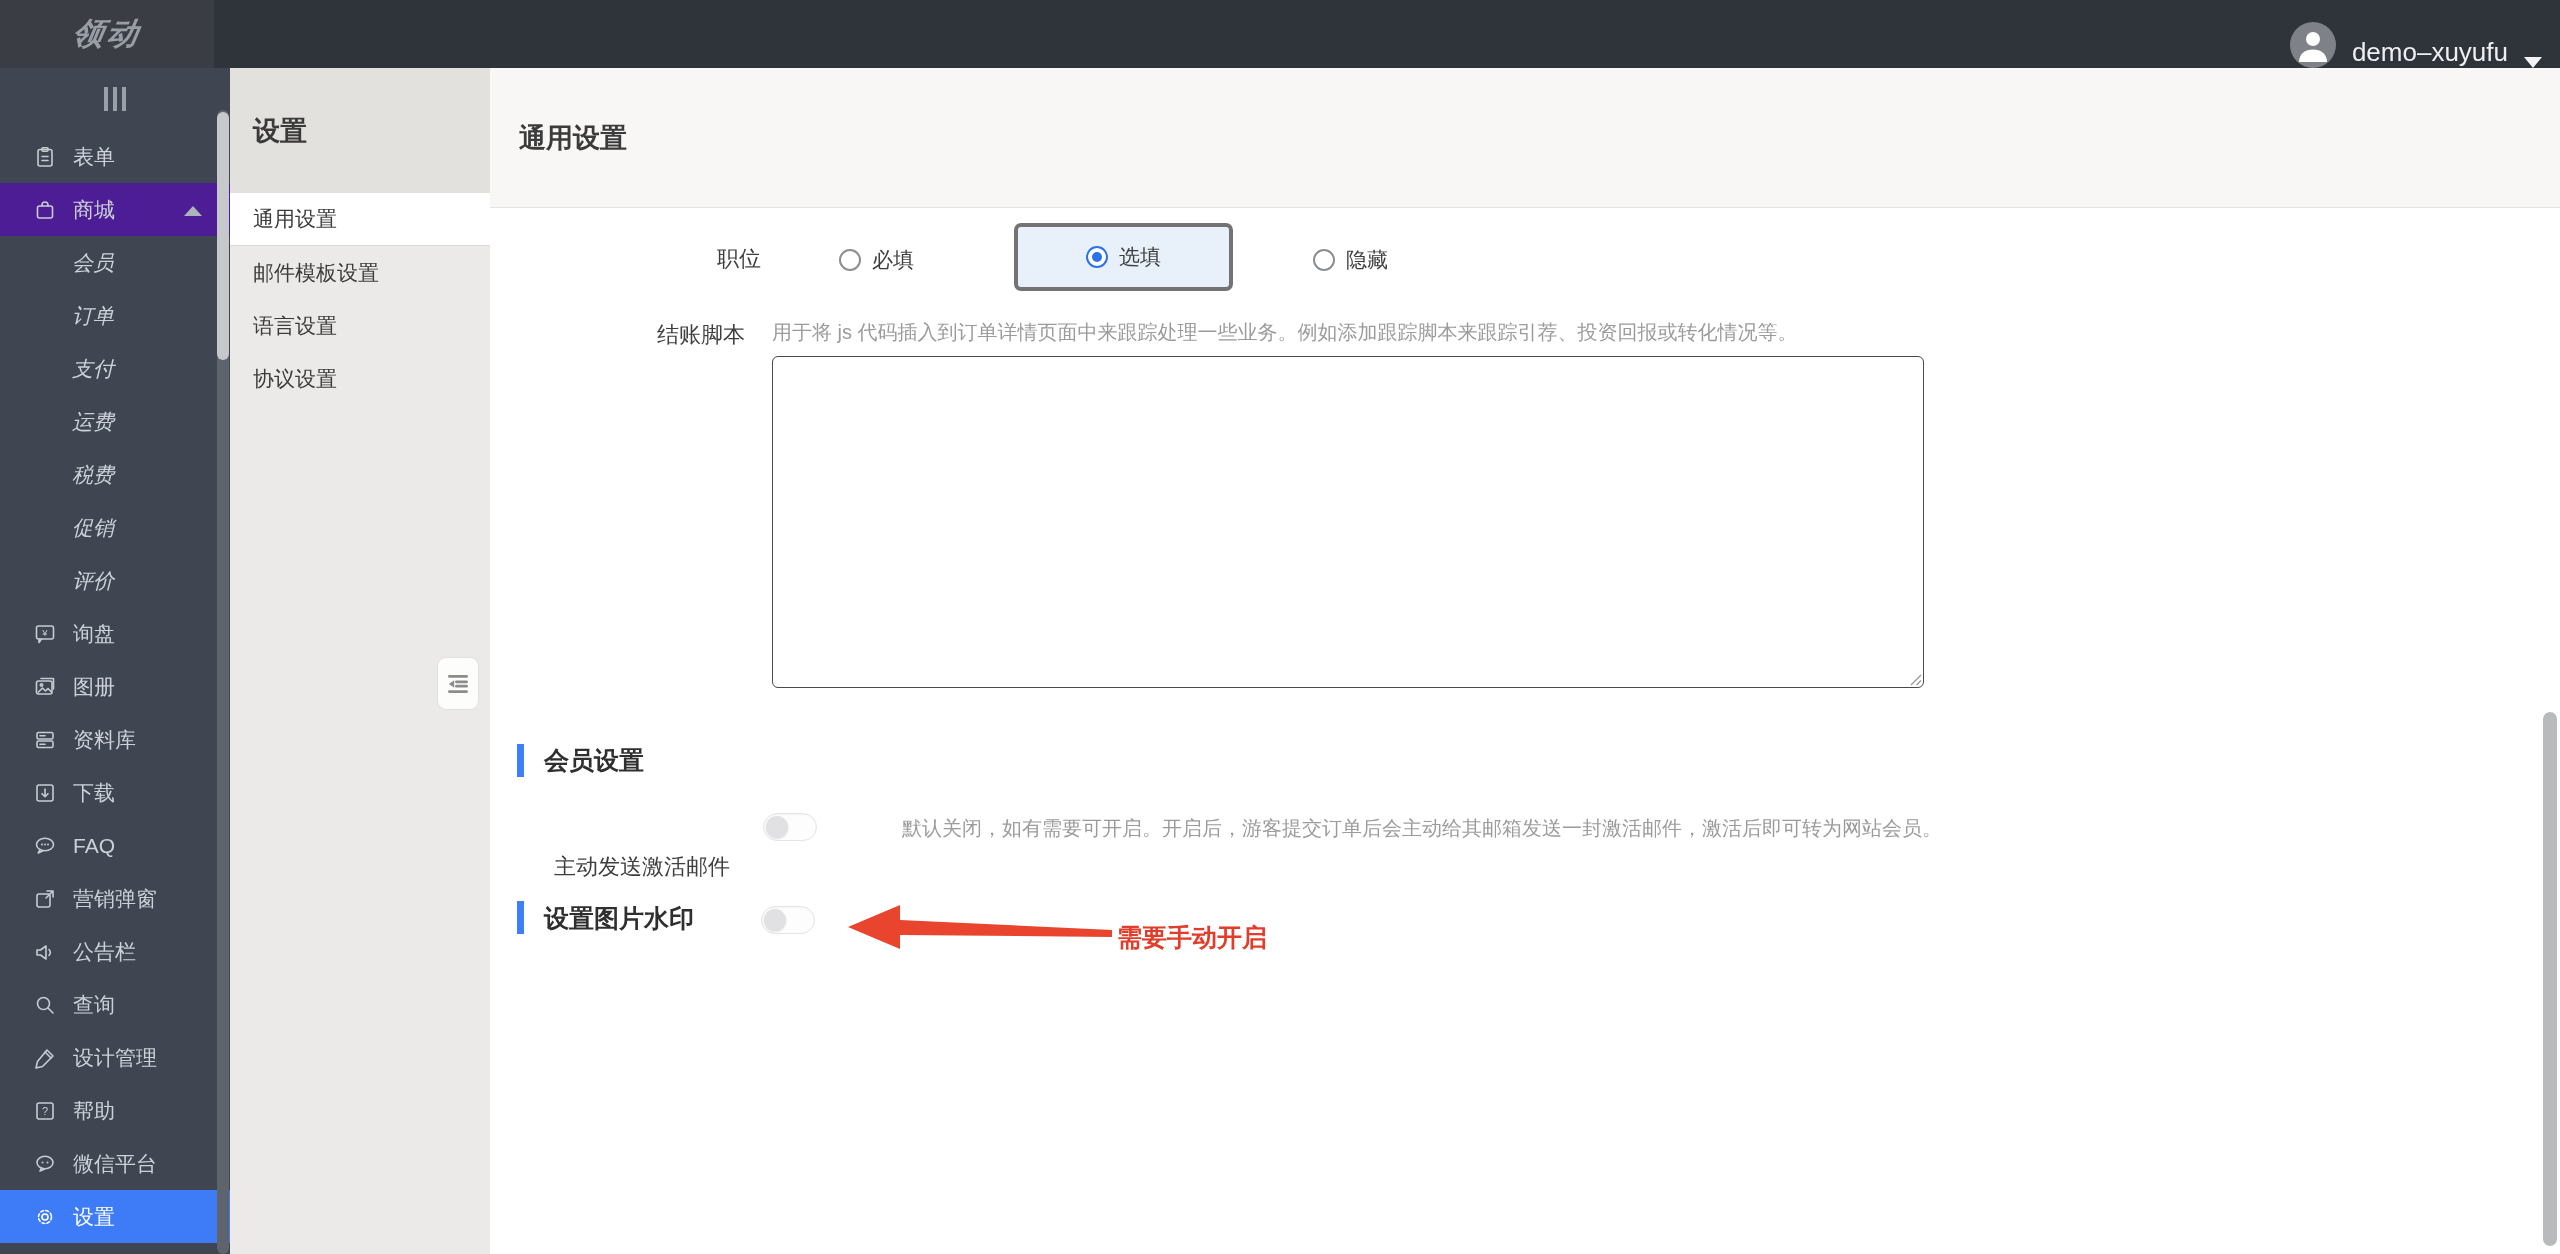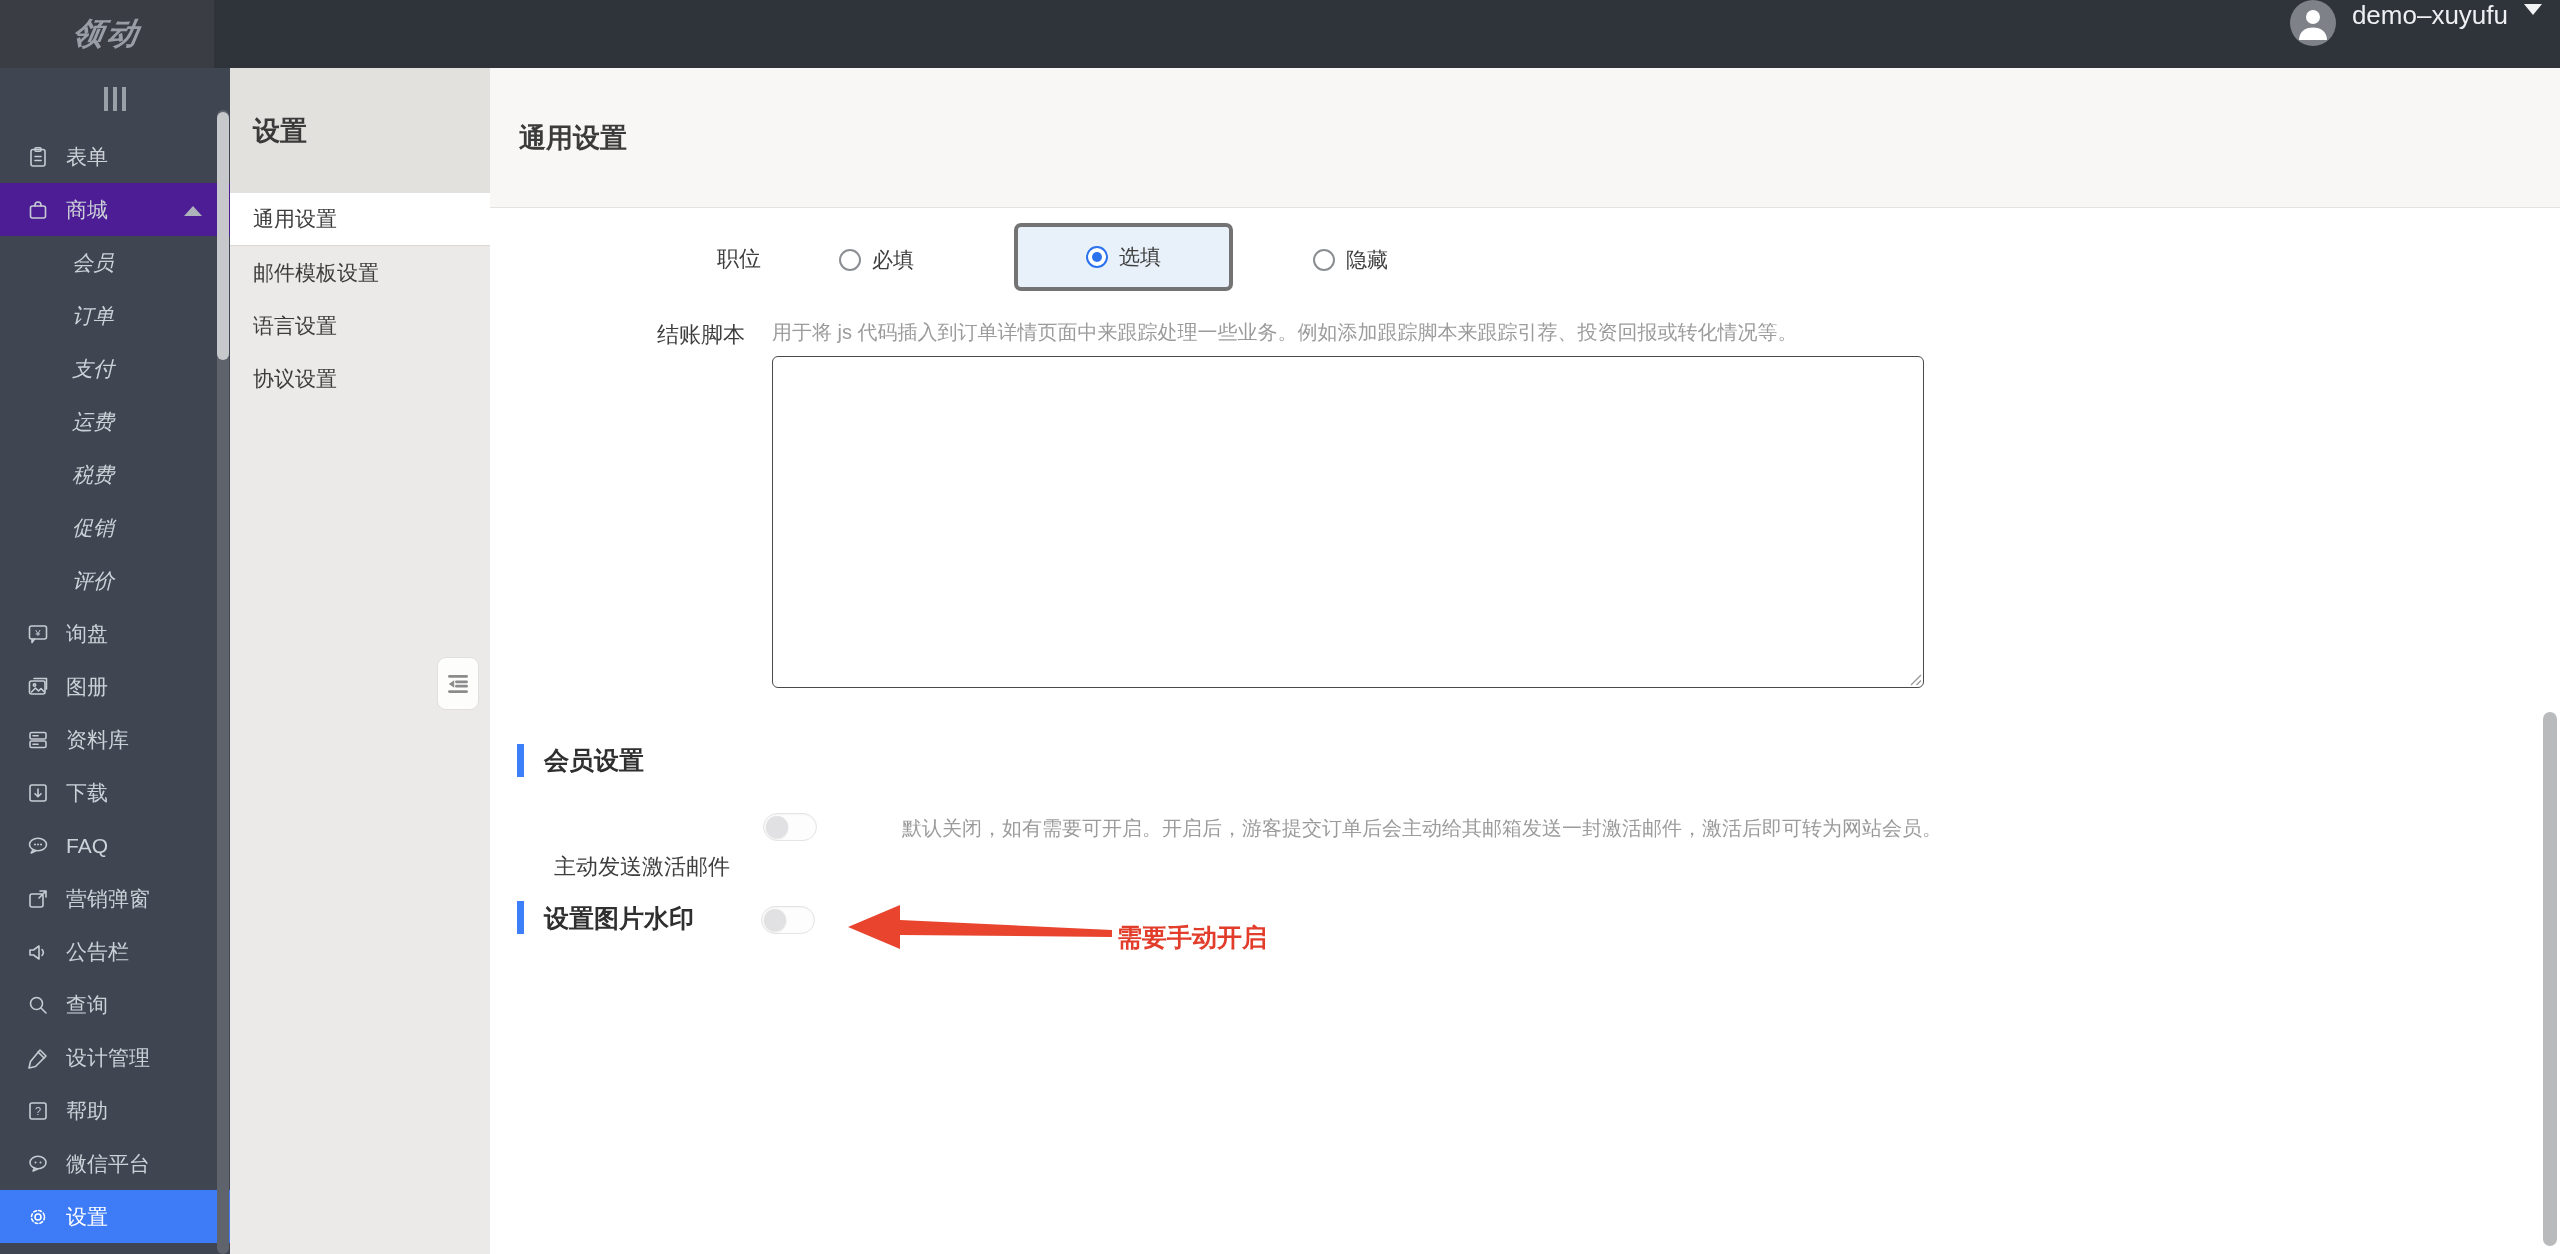--- a/index.html
+++ b/index.html
@@ -5,30 +5,30 @@
   * { margin:0; padding:0; box-sizing:border-box; }
   html,body { width:2560px; height:1254px; overflow:hidden; background:#fff;
     font-family:"Liberation Sans","DejaVu Sans",sans-serif; }
 
   
   .topbar { position:absolute; left:0; top:0; width:2560px; height:68px; background:#2f333a; z-index:30; }
   .logo-cell { position:absolute; left:0; top:0; width:214px; height:68px; background:#3a3d43;
     display:flex; align-items:center; justify-content:center; }
   .logo-text { color:#999ea6; font-size:31px; font-weight:800; font-style:italic;
     transform:skewX(-10deg); letter-spacing:3px; }
-  .user { position:absolute; right:18px; top:0; height:68px; display:flex; align-items:flex-start; gap:16px; cursor:pointer; }
+  .user { position:absolute; right:18px; top:0; height:68px; display:flex; align-items:flex-end; gap:16px; cursor:pointer; }
   .avatar { width:46px; height:46px; border-radius:50%; background:#7e8188; overflow:hidden; display:flex; align-items:flex-end; justify-content:center; }
   .username { color:#edeff2; font-size:26px; }
   .caret-down { width:0; height:0; border-left:9px solid transparent; border-right:9px solid transparent; border-top:11px solid #f2f3f5; margin-top:4px; }
 
   
   .sidebar { position:absolute; left:0; top:68px; width:230px; height:1186px; background:#3f4551; z-index:20; }
   .drag-handle { height:62px; display:flex; align-items:center; justify-content:center; gap:5px; cursor:pointer; }
   .drag-handle i { display:block; width:4px; height:24px; background:#9aa0a8; }
-  .side-item { height:53px; display:flex; align-items:center; padding-left:26px; color:#ccd1d8; font-size:21px; cursor:pointer; position:relative; }
+  .side-item { height:53px; display:flex; align-items:center; padding-left:33px; color:#ccd1d8; font-size:21px; cursor:pointer; position:relative; }
   .side-item .icon { width:26px; height:26px; margin-right:14px; display:flex; align-items:center; }
   .side-item .icon svg { width:24px; height:24px; }
   .side-item.sub { padding-left:72px;font-style:italic; }
   .side-item.parent-open { background:#4c1d95; }
   .side-item.selected { background:#3d7bf7; color:#ffffff; }
   .caret-up { position:absolute; right:28px; top:23px; width:0; height:0;
     border-left:9px solid transparent; border-right:9px solid transparent; border-bottom:10px solid #aeb3bb; }
   .icon-stroke { fill:none; stroke:#c7ccd3; stroke-width:1.6; stroke-linecap:round; stroke-linejoin:round; }
   .icon-fill { fill:#c7ccd3; stroke:none; }
   .selected .icon-stroke { stroke:#ffffff; }

